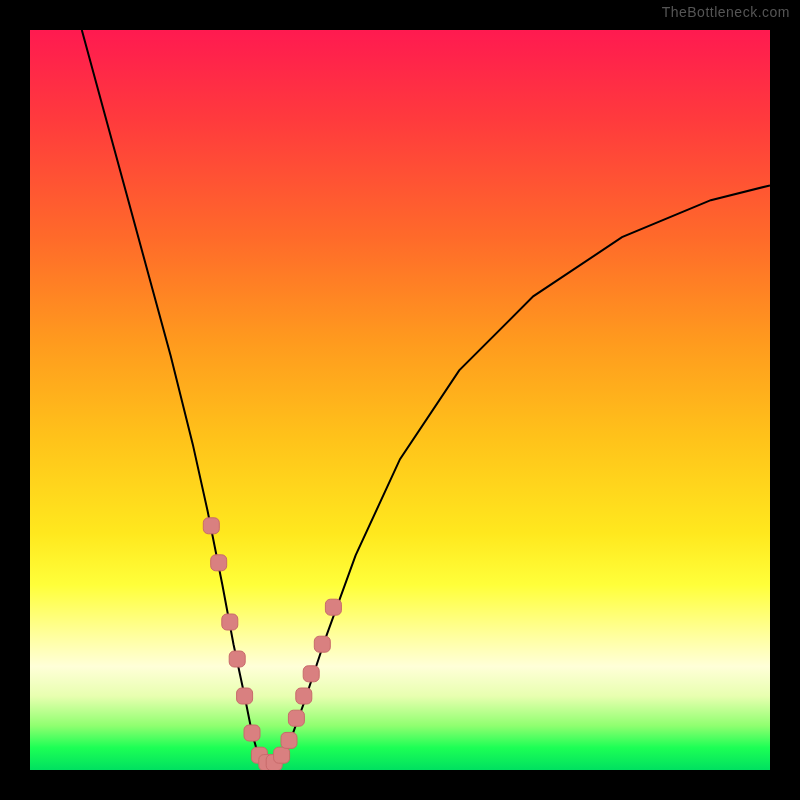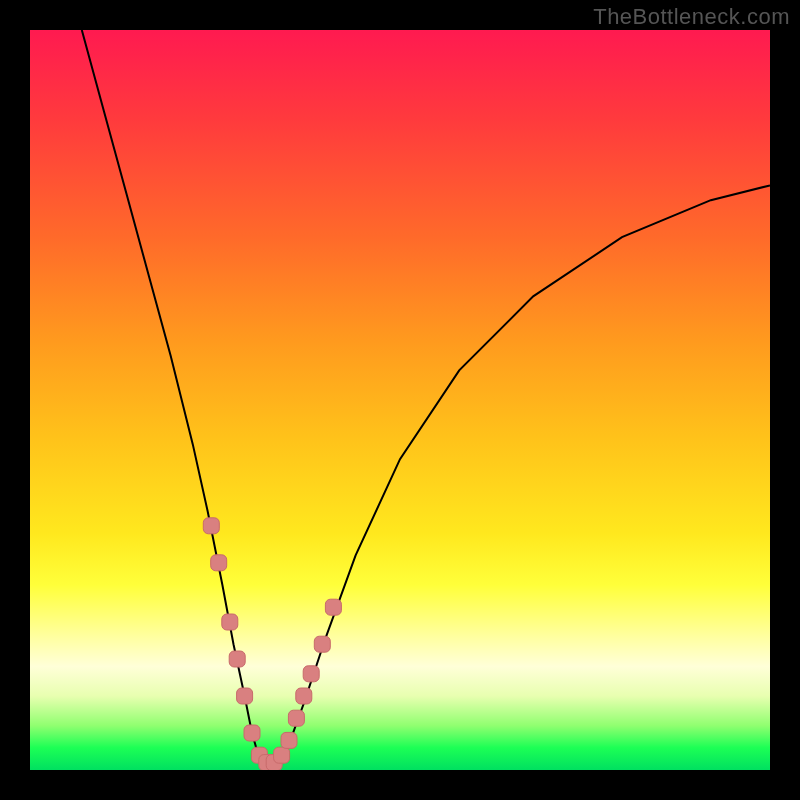--- a/index.html
+++ b/index.html
@@ -15,21 +15,21 @@
     position: relative;
     width: 800px;
     height: 800px;
     background: #000000;
   }
   .watermark {
     position: absolute;
     top: 4px;
     right: 10px;
     color: #555555;
-    font-size: 22px;
+    font-size: 14px;
     font-weight: 400;
     letter-spacing: 0.5px;
     z-index: 30;
   }
   .plot-area {
     position: absolute;
     left: 30px;
     top: 30px;
     width: 740px;
     height: 740px;

